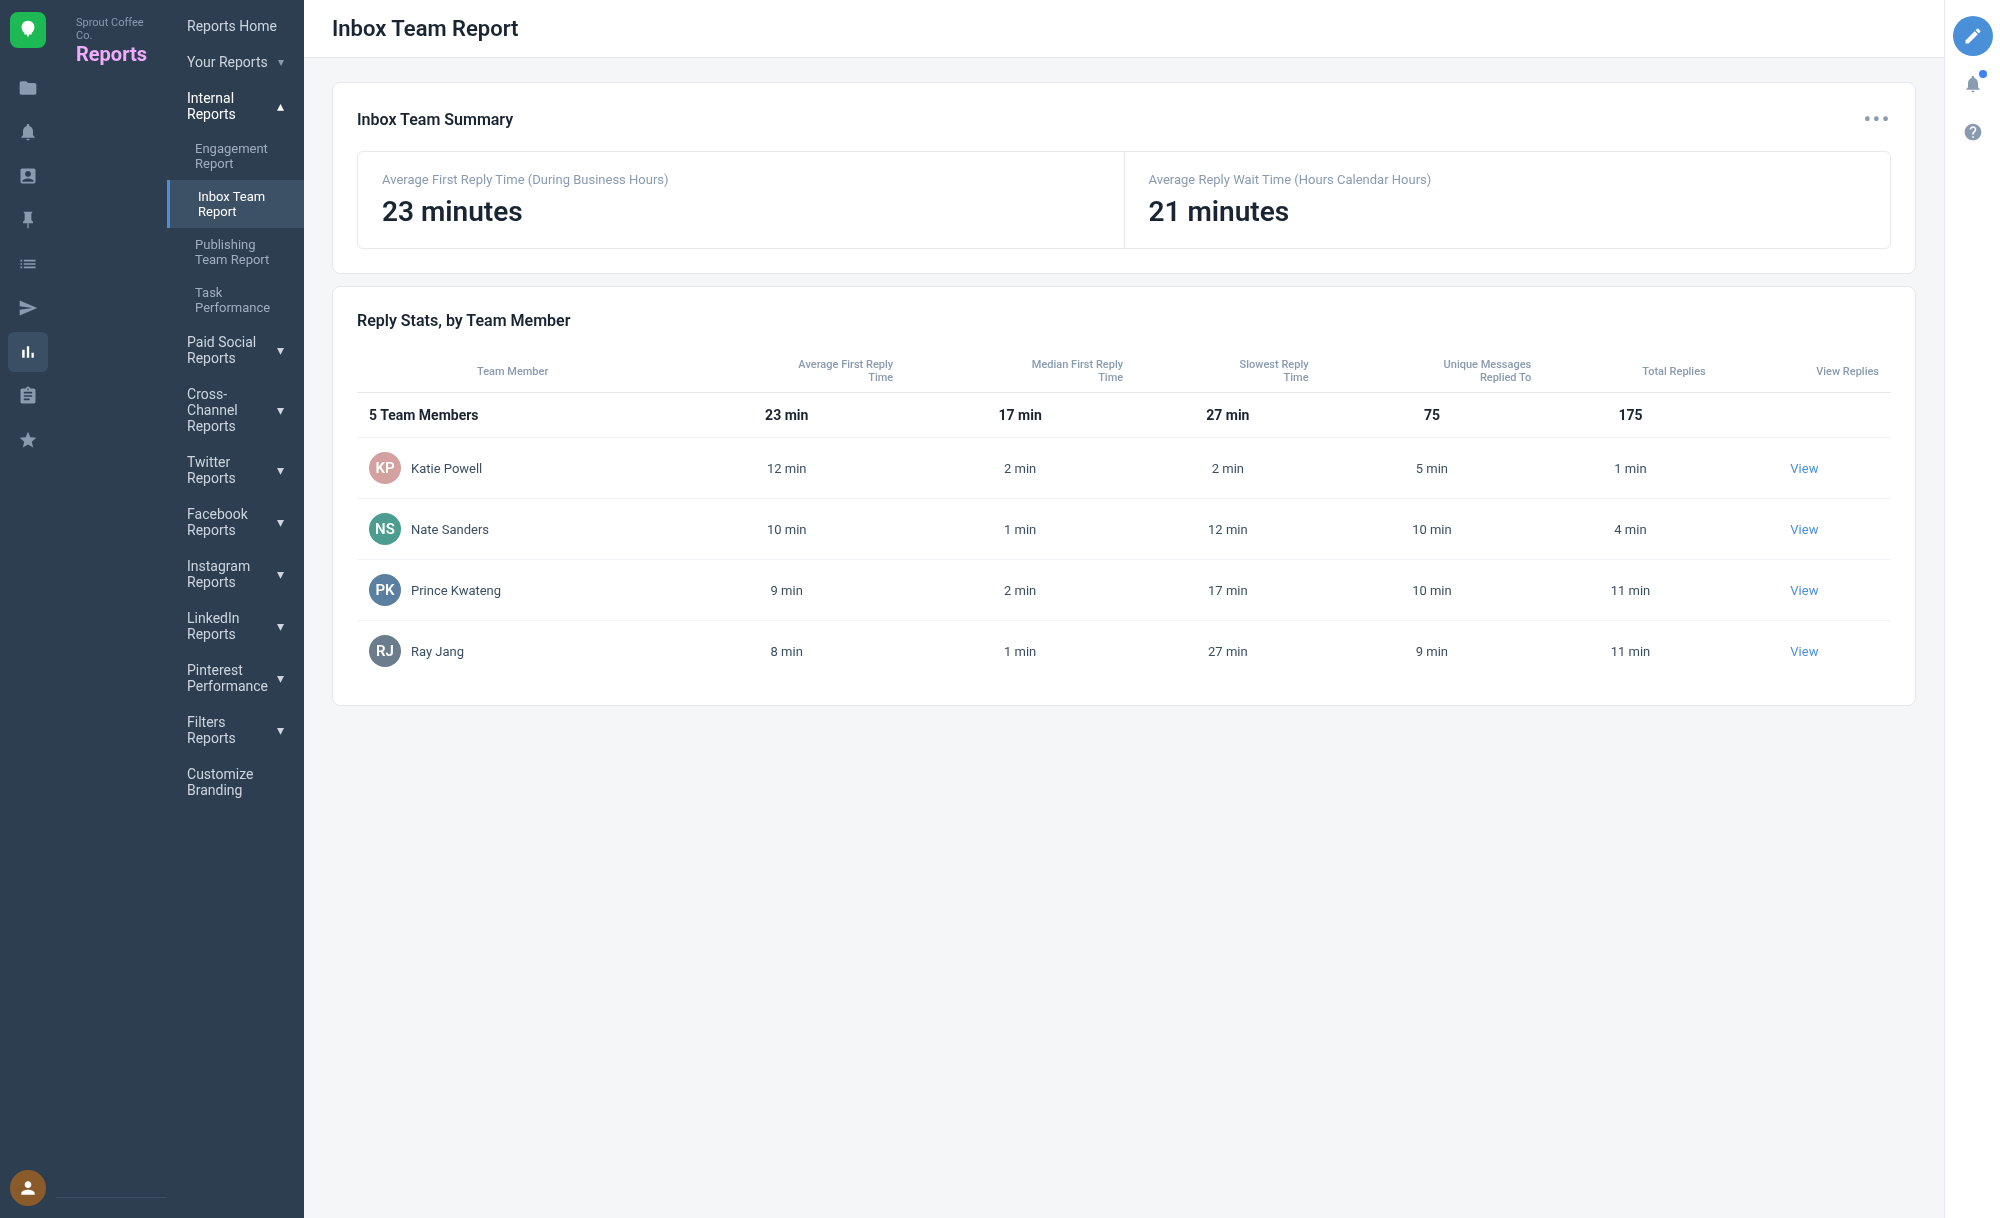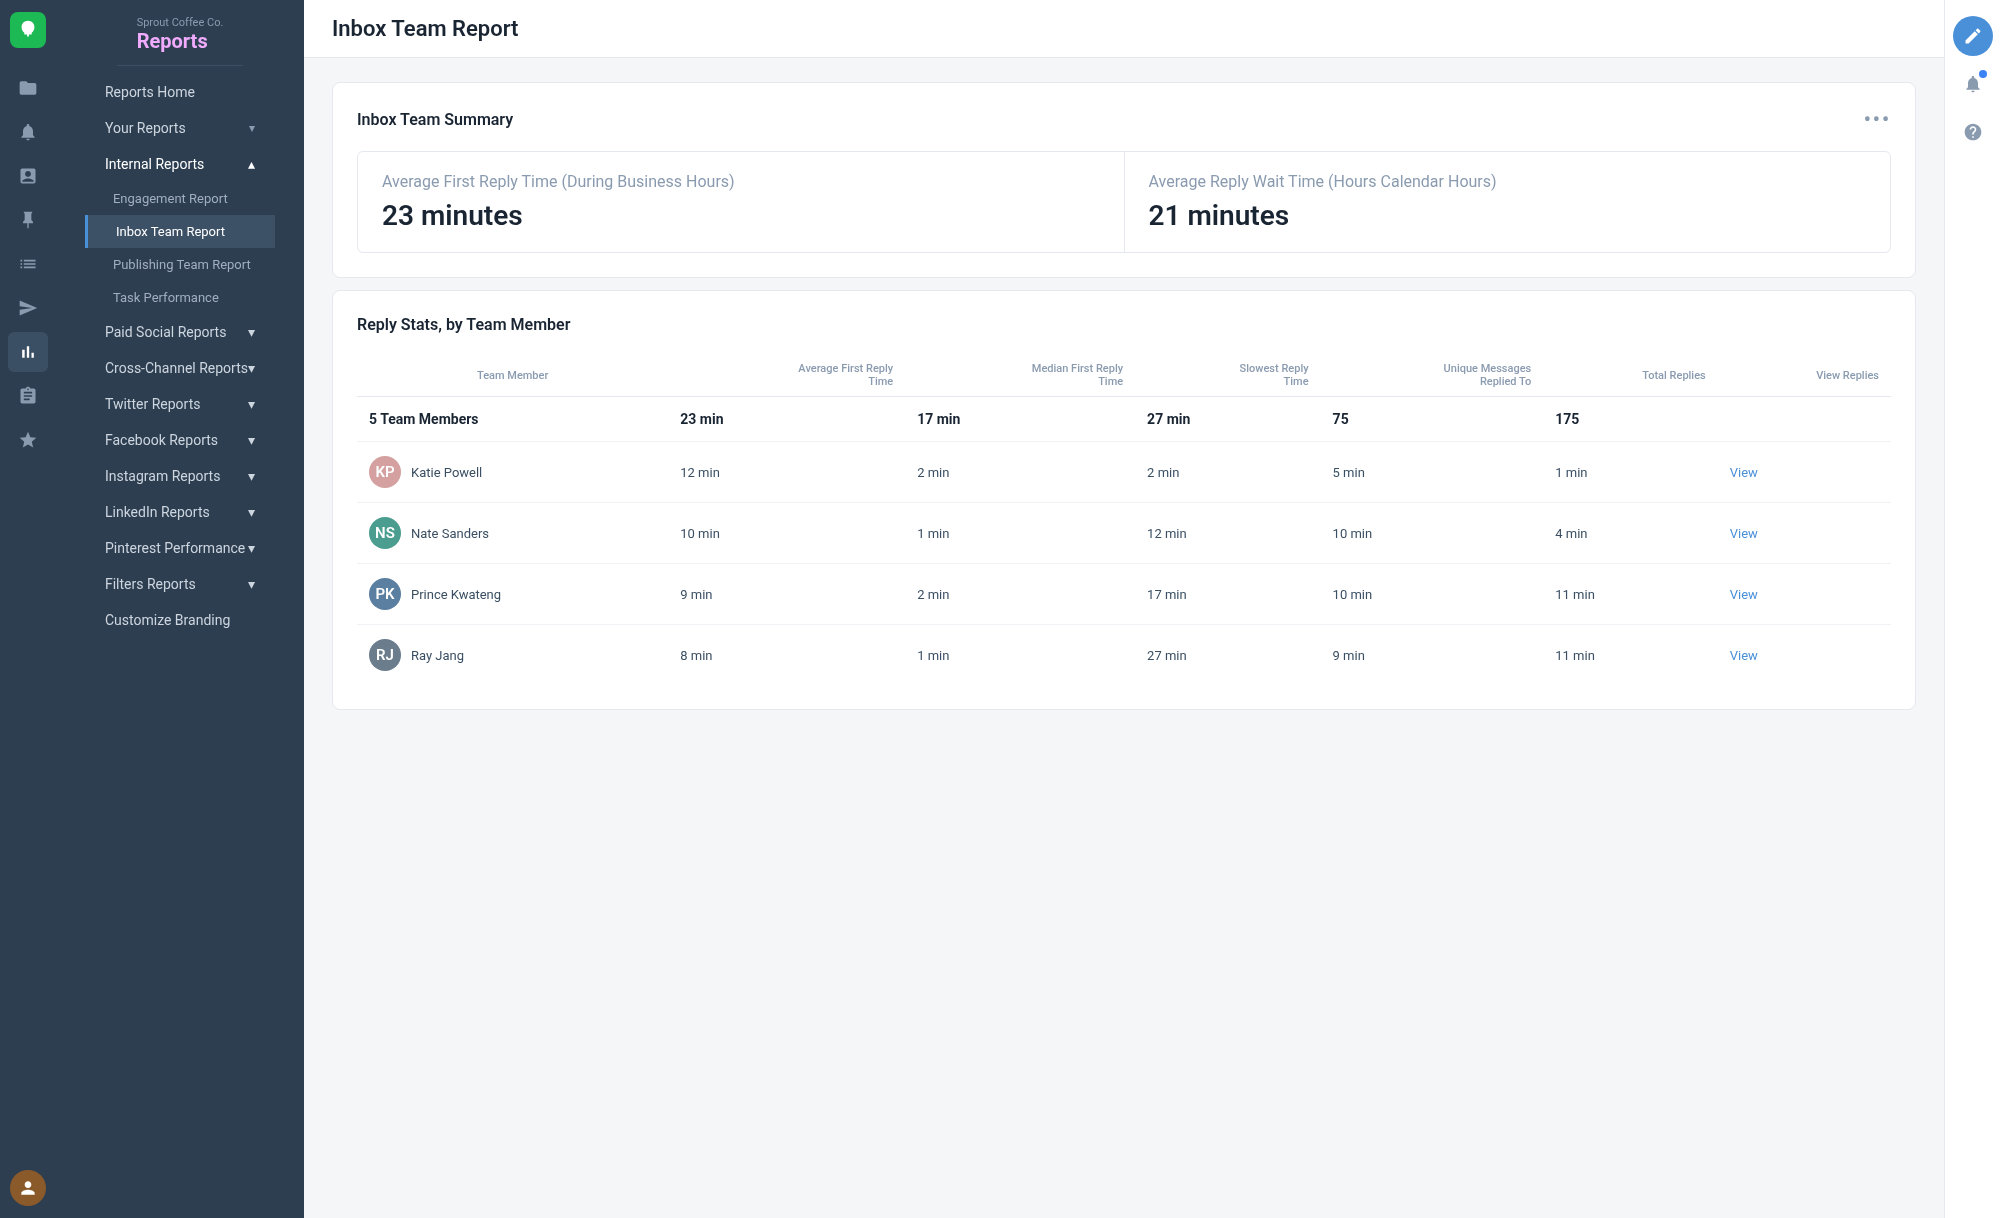--- a/index.html
+++ b/index.html
@@ -44,23 +44,22 @@
       color: white; font-size: 14px;
     }
 
     
     .sidebar {
       width: 248px;
       background: #2c3e50;
       color: #cdd5df;
       overflow-y: auto;
       display: flex;
-      flex-direction: column;
+      flex-direction: row;
       padding-bottom: 20px;
-      align-items: center;
     }
     .sidebar-header {
       padding: 16px 20px 12px;
       border-bottom: 1px solid #3a4f63;
     }
     .sidebar-company { font-size: 11px; color: #8a9bb0; }
     .sidebar-app-name { font-size: 20px; font-weight: 700; color: #f0abfc; }
 
     .sidebar-nav { padding: 8px 0; }
     .sidebar-item {
@@ -190,21 +189,21 @@
       border: 1px solid #e5e9ef;
       border-radius: 6px;
       overflow: hidden;
     }
     .metric-cell {
       flex: 1;
       padding: 20px 24px;
       border-right: 1px solid #e5e9ef;
     }
     .metric-cell:last-child { border-right: none; }
-    .metric-label { font-size: 16px; color: #8a9bb0; margin-bottom: 8px; }
+    .metric-label { font-size: 13px; color: #8a9bb0; margin-bottom: 8px; }
     .metric-value { font-size: 28px; font-weight: 600; color: #1a2533; }
 
     
     .table-title {
       font-size: 16px;
       font-weight: 600;
       color: #1a2533;
       margin-bottom: 20px;
     }
     table { width: 100%; border-collapse: collapse; font-size: 13px; }
@@ -215,21 +214,21 @@
       text-align: right;
       padding: 8px 12px;
       border-bottom: 1px solid #e5e9ef;
     }
     thead th:first-child { text-align: left; }
     tbody tr { border-bottom: 1px solid #f0f2f5; }
     tbody tr:last-child { border-bottom: none; }
     tbody td {
       padding: 14px 12px;
       color: #3a4f63;
-      text-align: left;
+      text-align: center;
     }
     tbody td:first-child { text-align: left; }
     .total-row td { font-weight: 700; color: #1a2533; font-size: 14px; }
     .member-cell { display: flex; align-items: center; gap: 10px; }
     .avatar {
       width: 32px; height: 32px;
       border-radius: 50%;
       overflow: hidden;
       flex-shrink: 0;
       display: flex; align-items: center; justify-content: center;

